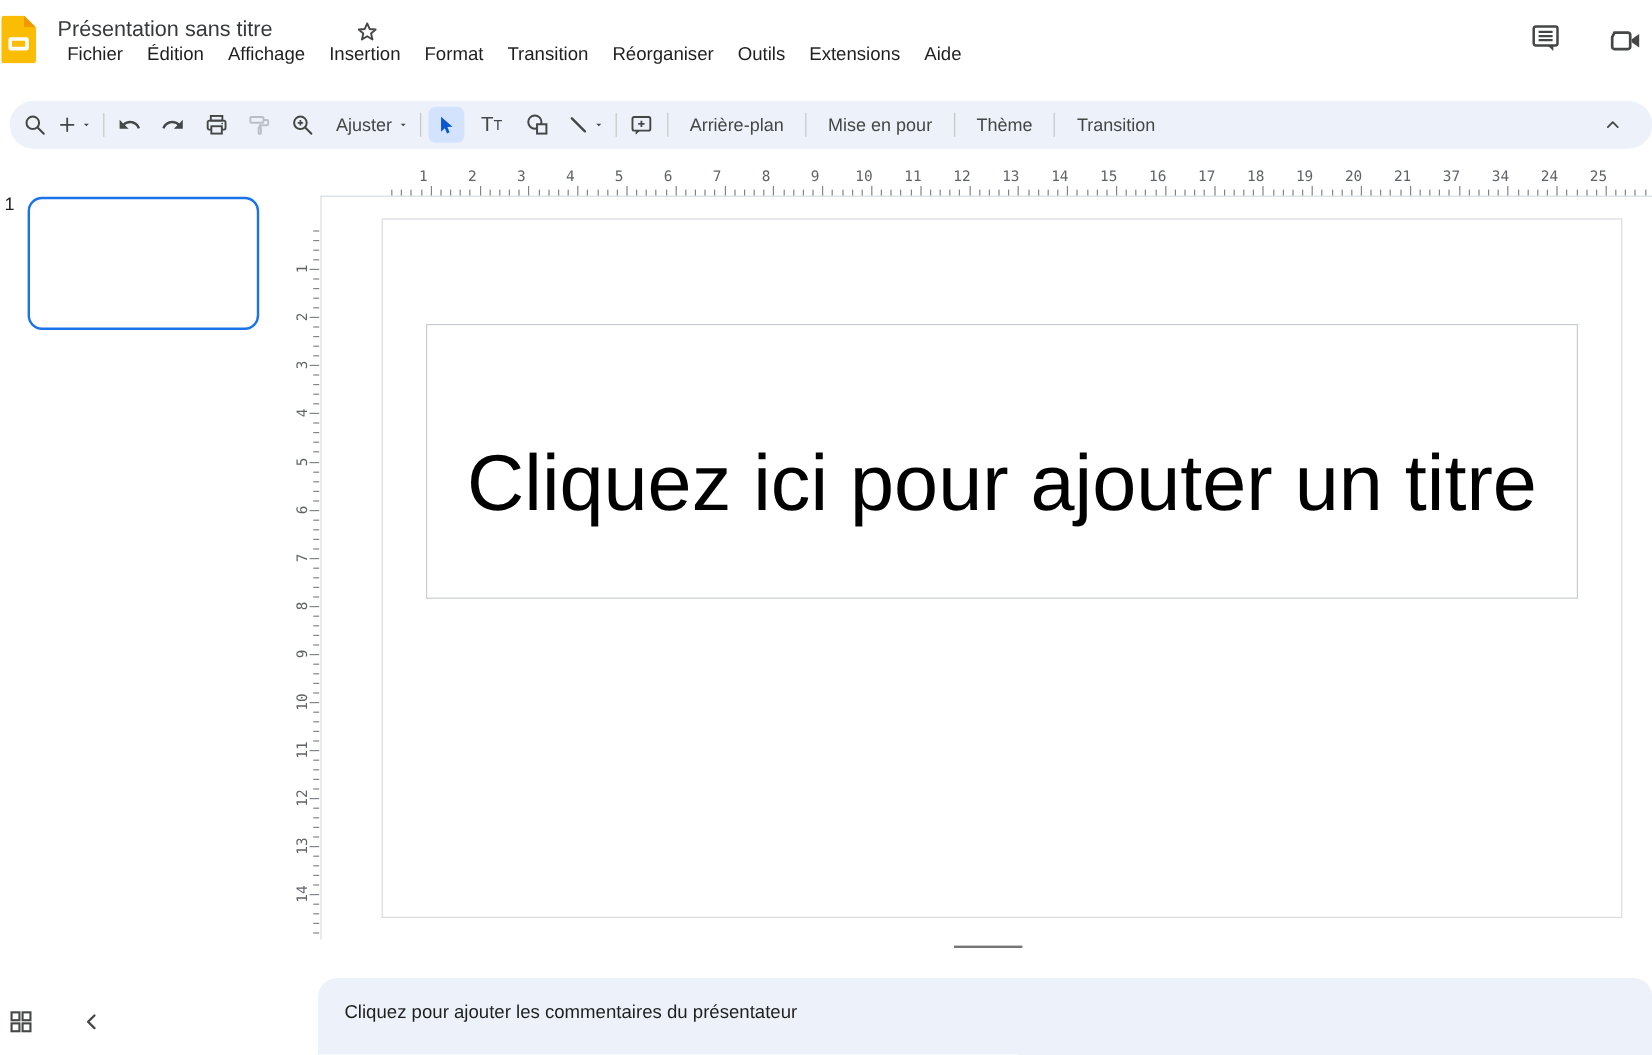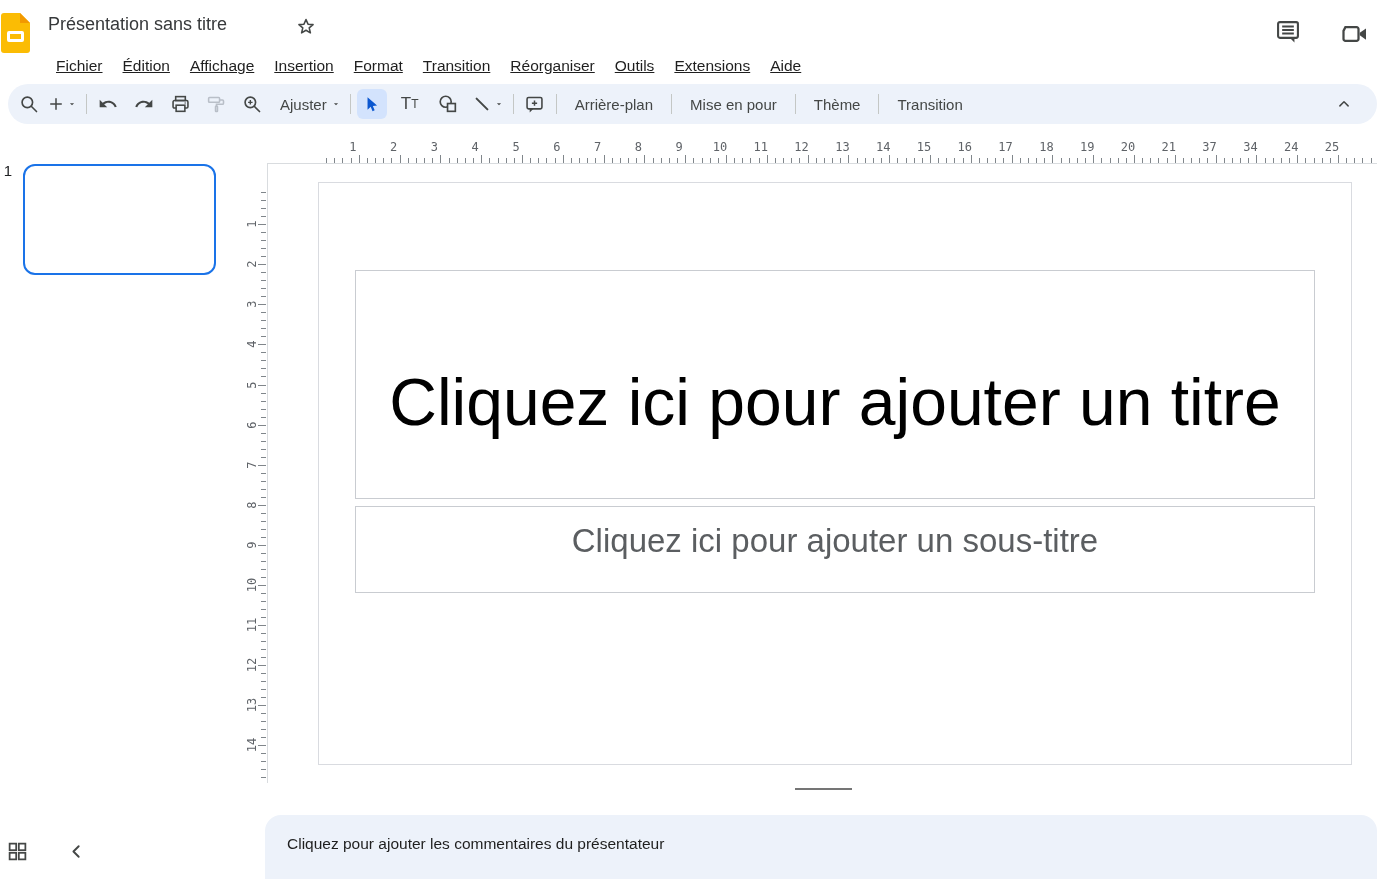--- a/index.html
+++ b/index.html
@@ -11,21 +11,21 @@
   
   .logo { position:absolute; left:1px; top:13px; width:29px; height:40px; }
   .logo-body { position:absolute; inset:0; background:#fbbc04; border-radius:3px;
     clip-path:polygon(0 0, calc(100% - 10px) 0, 100% 10px, 100% 100%, 0 100%); }
   .logo-fold { position:absolute; right:0; top:0; width:10px; height:10px; background:#f29900;
     clip-path:polygon(0 0, 0 100%, 100% 100%); }
   .logo-inner { position:absolute; left:6px; top:18px; width:17px; height:11px;
     border:3px solid #fff; border-radius:2px; }
   .doc-title { position:absolute; left:48px; top:14px; font-size:18px; color:#37393b; white-space:nowrap; }
   .star-btn { position:absolute; left:295px; top:16px; width:24px; height:24px; cursor:pointer; }
-  .menubar { position:absolute; left:46px; top:54px; display:flex; gap:0;text-decoration:underline; }
+  .menubar { position:absolute; left:46px; top:34px; display:flex; gap:0; }
   .menu-item { font-size:15.5px; color:#1f1f1f; padding:3px 10px; border-radius:6px; cursor:pointer; white-space:nowrap; }
   .hdr-icon { position:absolute; top:18px; width:30px; height:30px; cursor:pointer; }
   
   .toolbar { position:absolute; left:8px; top:84px; width:1369px; height:40px;
     background:#edf2fa; border-radius:20px; display:flex; align-items:center; padding:0 10px 0 6px; }
   .tbtn { display:flex; align-items:center; justify-content:center; min-width:30px; height:30px;
     border-radius:6px; cursor:pointer; color:#444746; }
   .tbtn.pad { padding:0 3px; }
   .tbtn.selected { background:#d3e3fd; }
   .tsep { width:1px; height:20px; background:#c4c7c5; margin:0 6px; flex:0 0 auto; }
@@ -484,23 +484,20 @@
       <div class="tick" style="left: 19px; top: 593.42px; width: 5px; height: 1px;"></div>
       <div class="tick" style="left: 19px; top: 601.44px; width: 5px; height: 1px;"></div>
       <div class="tick" style="left: 19px; top: 609.46px; width: 5px; height: 1px;"></div>
       <div class="tick" style="left: 19px; top: 617.48px; width: 5px; height: 1px;"></div>
     </div>
 
   <div class="slide">
     <div class="ph-box title-box">
       <div class="title-text">Cliquez ici pour ajouter un titre</div>
     </div>
-    <div class="ph-box subtitle-box">
-      <div class="subtitle-text">Cliquez ici pour ajouter un sous-titre</div>
-    </div>
   </div>
 
   <div class="notes-handle"></div>
 
   <div class="notes-panel">
     <div class="notes-text">Cliquez pour ajouter les commentaires du présentateur</div>
   </div>
 
   <div class="bl-icon" style="left:7px; top:841px;">
     <svg width="21" height="21" viewBox="0 0 24 24" fill="none" stroke="#444746" stroke-width="2">

